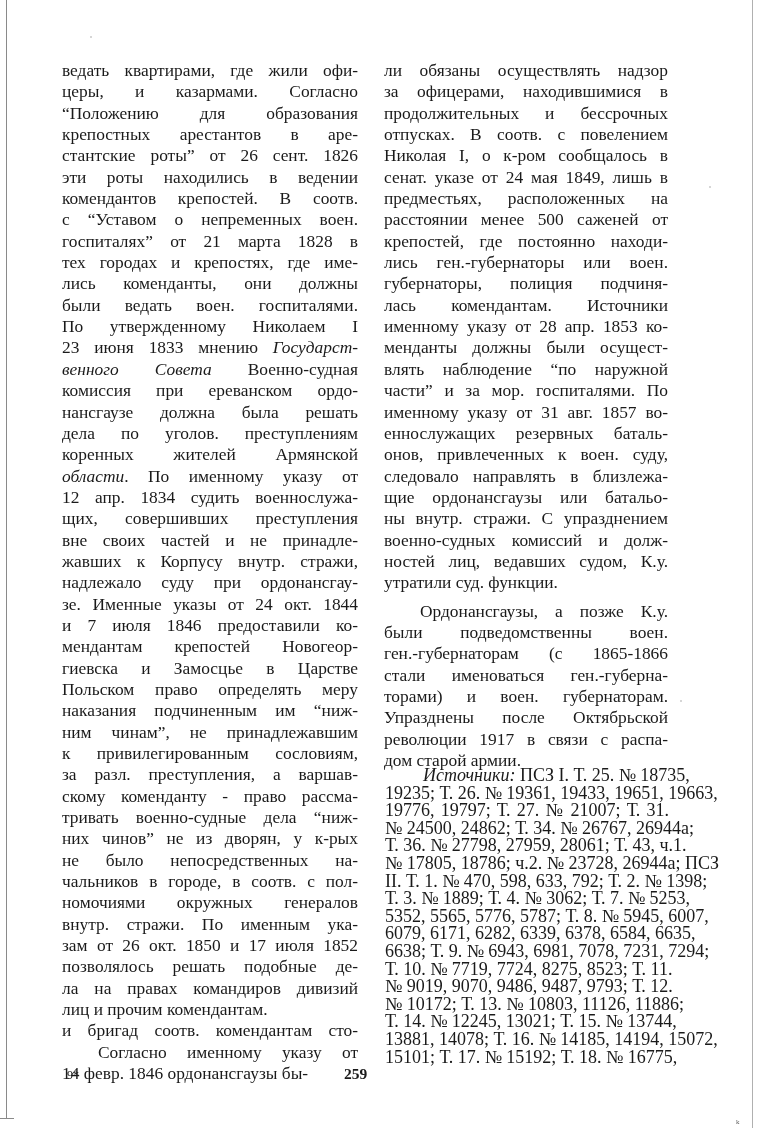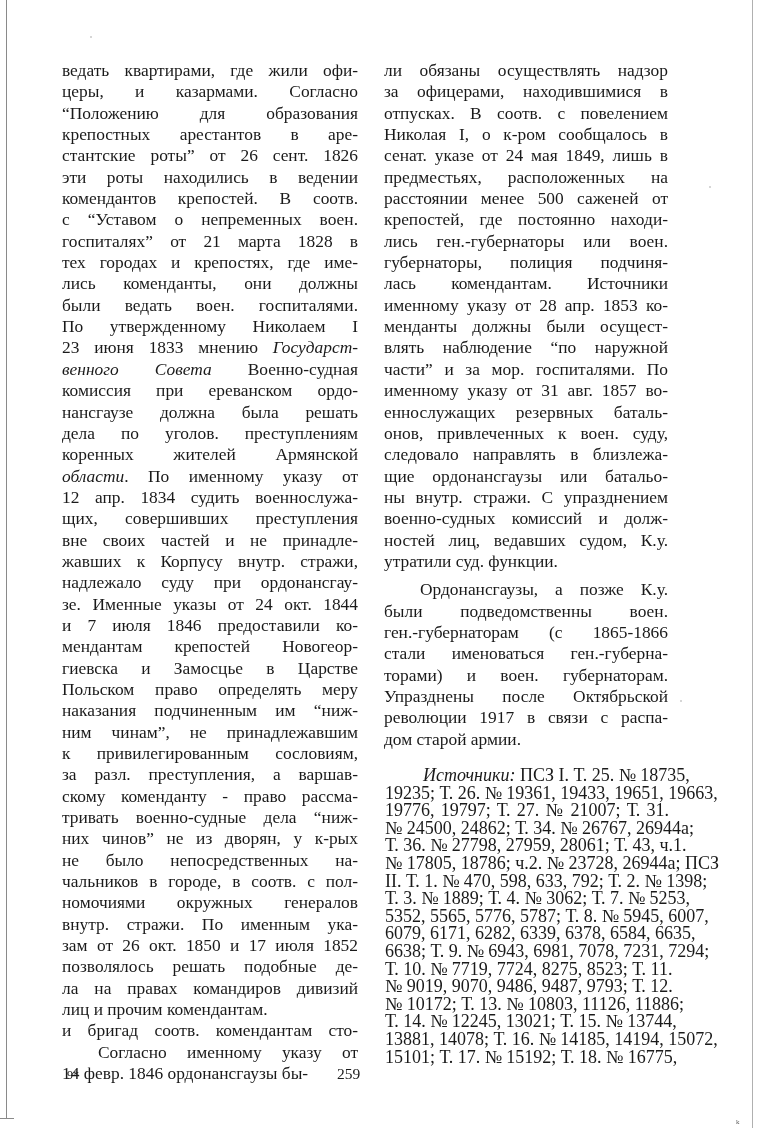--- a/index.html
+++ b/index.html
@@ -23,21 +23,21 @@
     .line.indent { padding-left: 36px; }
     .it { font-style: italic; }
     .gap { height: 7px; }
     .sources { position: absolute; left: 385px; top: 767px; width: 284px; }
     .src-line {
       display: block; height: 17.6px; line-height: 17.6px; font-size: 18px;
       white-space: nowrap; text-align: justify; text-align-last: justify;
     }
     .src-line.indent { padding-left: 38px; }
     .footer-sig { position: absolute; left: 67px; top: 1068px; font-size: 12px; }
-    .footer-page { position: absolute; left: 337px; top: 1065px; font-size: 15.5px; }
+    .footer-page { position: absolute; left: 344px; top: 1065px; font-size: 15.5px; font-weight: bold; }
     .corner-mark { position: absolute; left: 736px; top: 1116px; font-size: 9px; color: #555; }
   </style>
 </head>
 <body>
 
 <div class="edge-left"></div>
 <div class="edge-left-foot"></div>
 <div class="edge-right"></div>
 <div class="speck" style="left:90px;top:36px"></div>
 <div class="speck" style="left:709px;top:186px"></div>
@@ -89,20 +89,21 @@
     <div class="line">позволялось решать подобные де-</div>
     <div class="line">ла на правах командиров дивизий</div>
     <div class="line last">лиц и прочим комендантам.</div>
     <div class="line">и бригад соотв. комендантам сто-</div>
     <div class="line indent">Согласно именному указу от</div>
     <div class="line last">14 февр. 1846 ордонансгаузы бы-</div>
   </div>
 <div class="column col-right" id="col-right">
     <div class="line">ли обязаны осуществлять надзор</div>
     <div class="line">за офицерами, находившимися в</div>
+    <div class="line">продолжительных и бессрочных</div>
     <div class="line">отпусках. В соотв. с повелением</div>
     <div class="line">Николая I, о к-ром сообщалось в</div>
     <div class="line">сенат. указе от 24 мая 1849, лишь в</div>
     <div class="line">предместьях, расположенных на</div>
     <div class="line">расстоянии менее 500 саженей от</div>
     <div class="line">крепостей, где постоянно находи-</div>
     <div class="line">лись ген.-губернаторы или воен.</div>
     <div class="line">губернаторы, полиция подчиня-</div>
     <div class="line">лась комендантам. Источники</div>
     <div class="line">именному указу от 28 апр. 1853 ко-</div>

